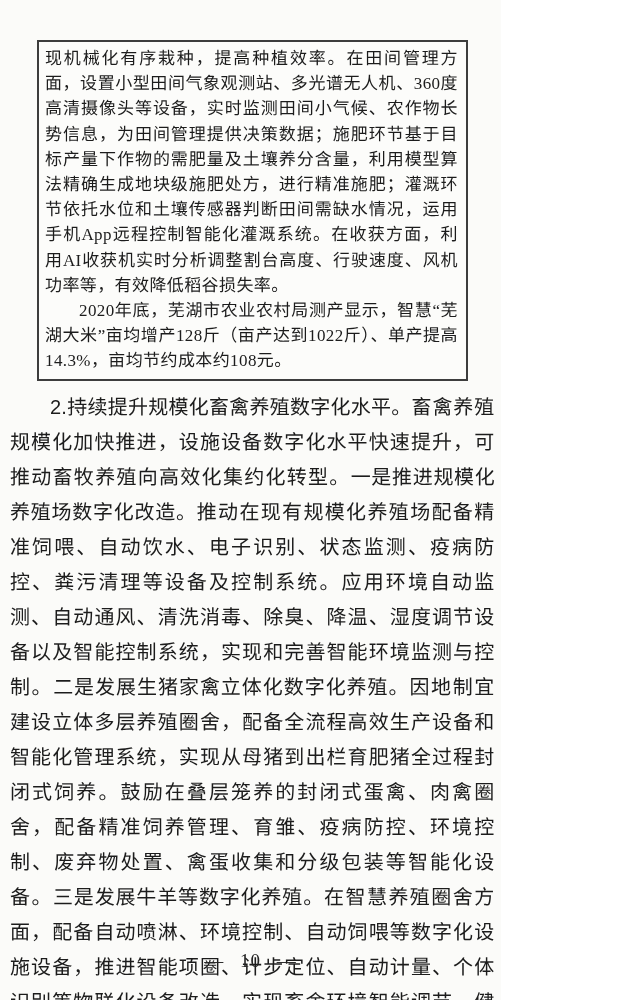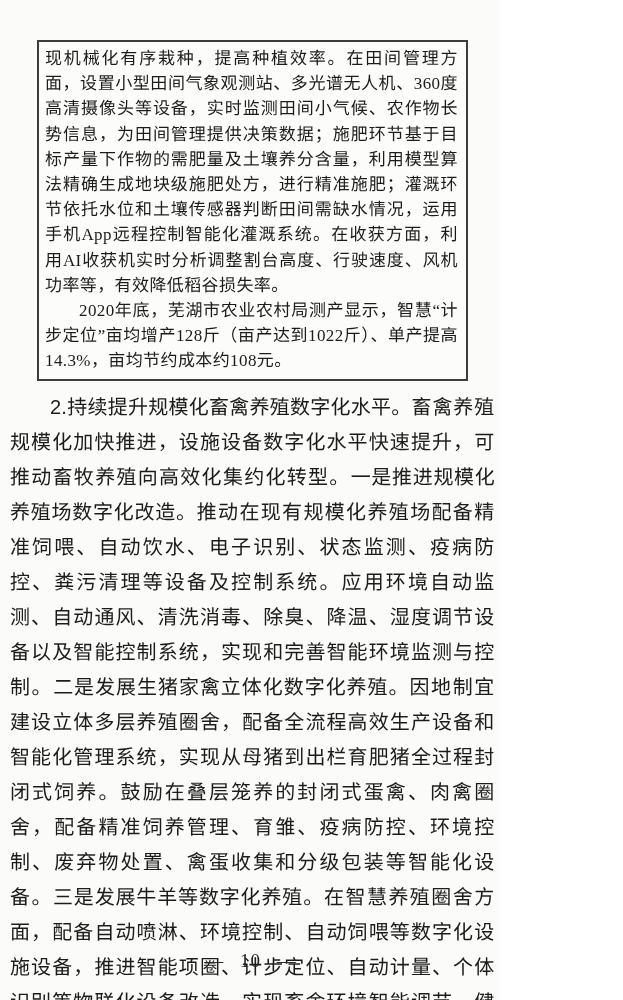--- a/index.html
+++ b/index.html
@@ -57,20 +57,20 @@
     color: #242424;
   }
 </style>
 </head>
 <body>
 
 <div class="page">
 
   <div class="case-box">
     <p class="box-para">现机械化有序栽种，提高种植效率。在田间管理方面，设置小型田间气象观测站、多光谱无人机、360度高清摄像头等设备，实时监测田间小气候、农作物长势信息，为田间管理提供决策数据；施肥环节基于目标产量下作物的需肥量及土壤养分含量，利用模型算法精确生成地块级施肥处方，进行精准施肥；灌溉环节依托水位和土壤传感器判断田间需缺水情况，运用手机App远程控制智能化灌溉系统。在收获方面，利用AI收获机实时分析调整割台高度、行驶速度、风机功率等，有效降低稻谷损失率。</p>
-    <p class="box-para indent">2020年底，芜湖市农业农村局测产显示，智慧“计步定位”亩均增产128斤（亩产达到1022斤）、单产提高14.3%，亩均节约成本约108元。</p>
+    <p class="box-para indent">2020年底，芜湖市农业农村局测产显示，智慧“芜湖大米”亩均增产128斤（亩产达到1022斤）、单产提高14.3%，亩均节约成本约108元。</p>
   </div>
 
   <div class="body-text" id="body-para"><span class="bold">2.持续提升规模化畜禽养殖数字化水平。</span><span>畜禽养殖规模化加快推进，设施设备数字化水平快速提升，可推动畜牧养殖向高效化集约化转型。</span><span class="bold">一是推进规模化养殖场数字化改造。</span><span>推动在现有规模化养殖场配备精准饲喂、自动饮水、电子识别、状态监测、疫病防控、粪污清理等设备及控制系统。应用环境自动监测、自动通风、清洗消毒、除臭、降温、湿度调节设备以及智能控制系统，实现和完善智能环境监测与控制。</span><span class="bold">二是发展生猪家禽立体化数字化养殖。</span><span>因地制宜建设立体多层养殖圈舍，配备全流程高效生产设备和智能化管理系统，实现从母猪到出栏育肥猪全过程封闭式饲养。鼓励在叠层笼养的封闭式蛋禽、肉禽圈舍，配备精准饲养管理、育雏、疫病防控、环境控制、废弃物处置、禽蛋收集和分级包装等智能化设备。</span><span class="bold">三是发展牛羊等数字化养殖。</span><span>在智慧养殖圈舍方面，配备自动喷淋、环境控制、自动饲喂等数字化设施设备，推进智能项圈、计步定位、自动计量、个体识别等物联化设备改造，实现畜舍环境智能调节、健康监测、疫病防控、进食数据分析等精准管理。在智能挤奶方面，加强奶厅、挤奶、储运等设施设备物联化、智能化升级改造，配置自动挤奶、自动计</span></div>
 
   <div class="footer">— 10 —</div>
 
 </div>
 
 </body></html>

